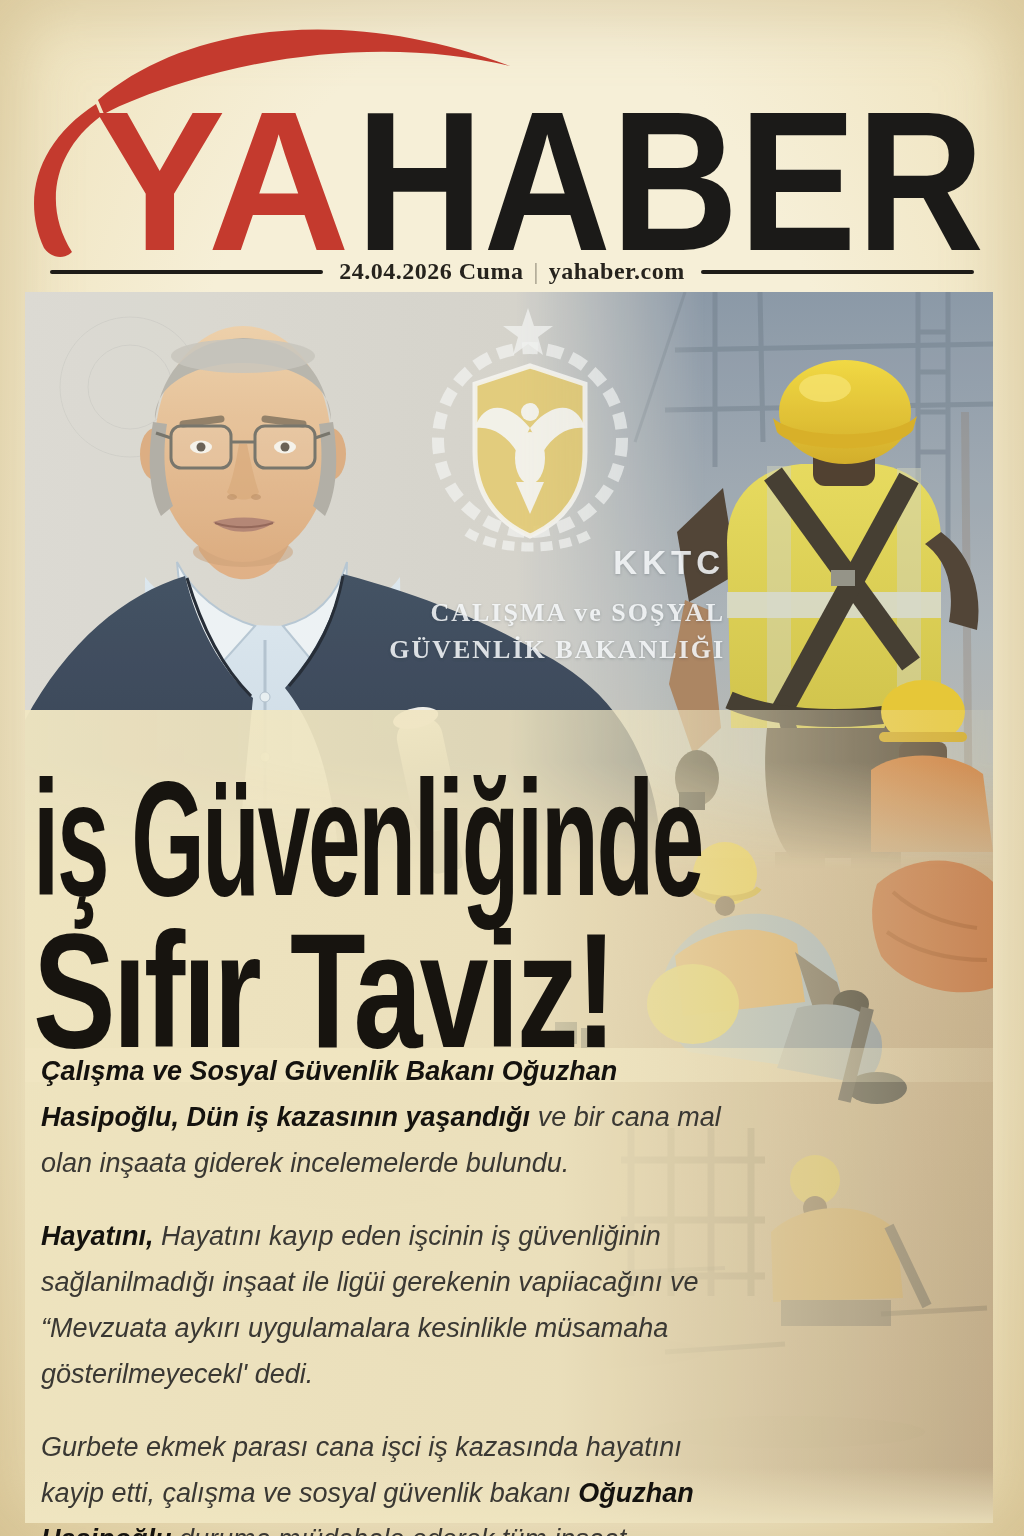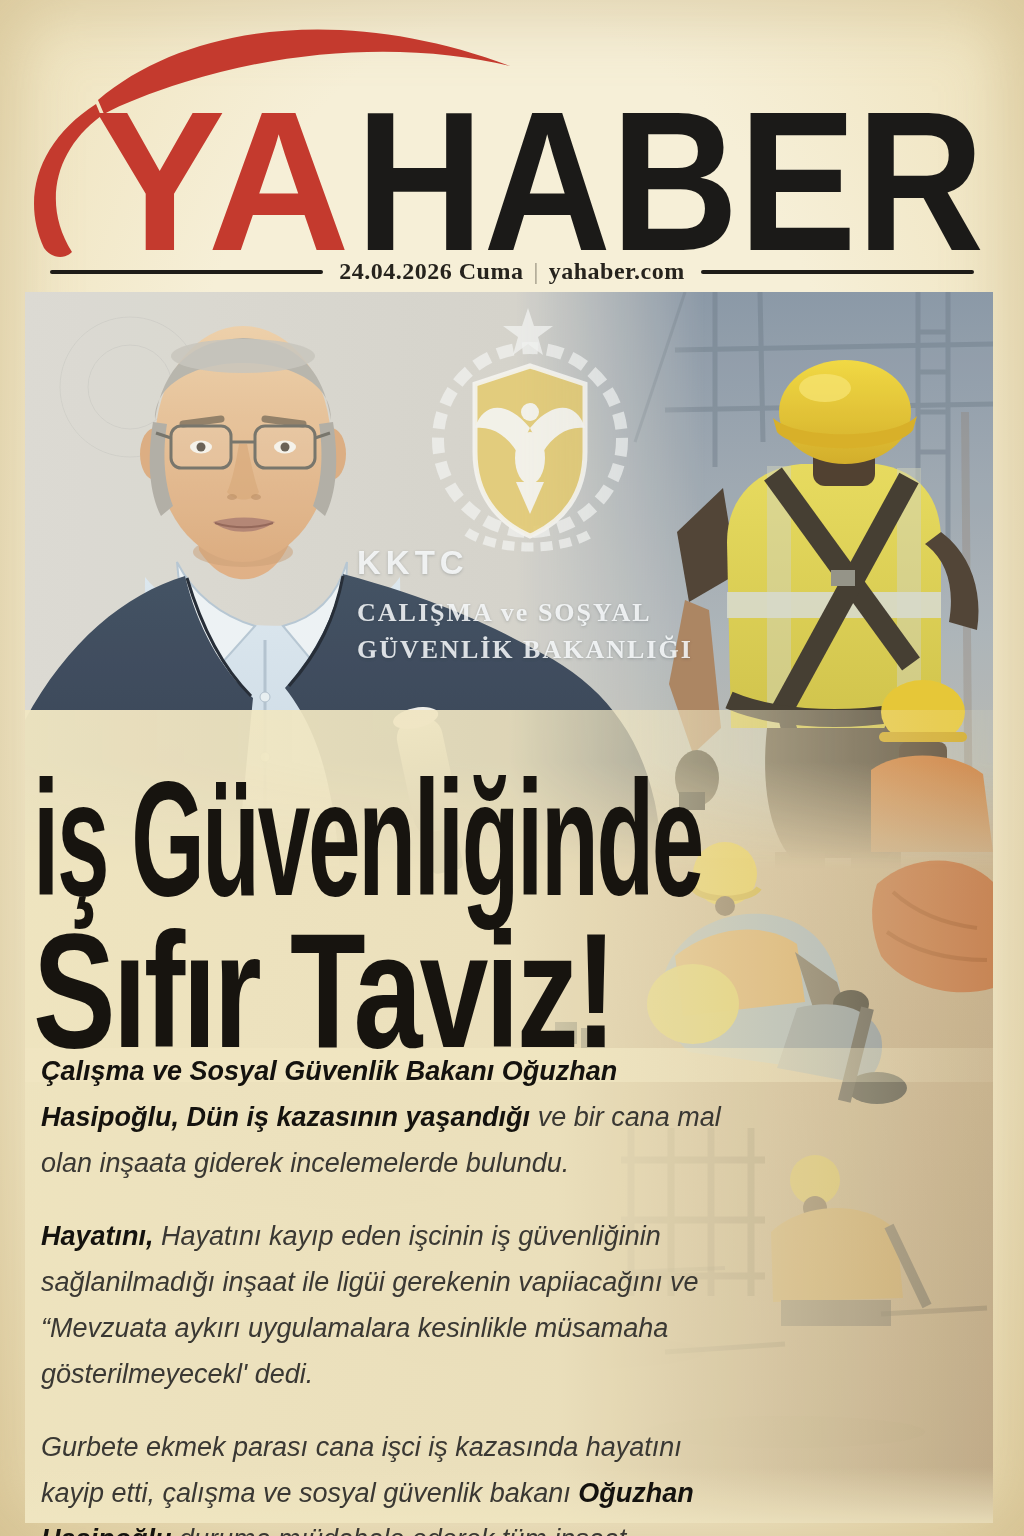--- a/index.html
+++ b/index.html
@@ -21,21 +21,21 @@
   }
   .dateline .sep{color:#999482;font-weight:normal;padding:0 10px;}
   
   .photo{
     position:absolute;left:25px;top:292px;width:968px;height:1231px;
     box-shadow:inset 0 0 42px 16px rgba(242,233,205,.55);
   }
   .photo > svg{position:absolute;left:0;top:0;}
   
   .emblem-text{
-    position:absolute;left:332px;top:252px;width:380px;text-align:left;
+    position:absolute;left:320px;top:252px;width:380px;text-align:right;
     color:rgba(249,251,253,.85);font-weight:bold;
     text-shadow:0 1px 3px rgba(40,50,60,.25);
   }
   .emblem-kktc{font-size:33px;letter-spacing:5px;margin-bottom:12px;}
   .emblem-line{font-size:26px;letter-spacing:2px;line-height:37px;font-family:Liberation Serif, serif;}
   
   .headline{
     position:absolute;left:8px;top:472px;margin:0;color:#17140f;
     font-weight:bold;white-space:nowrap;
   }

